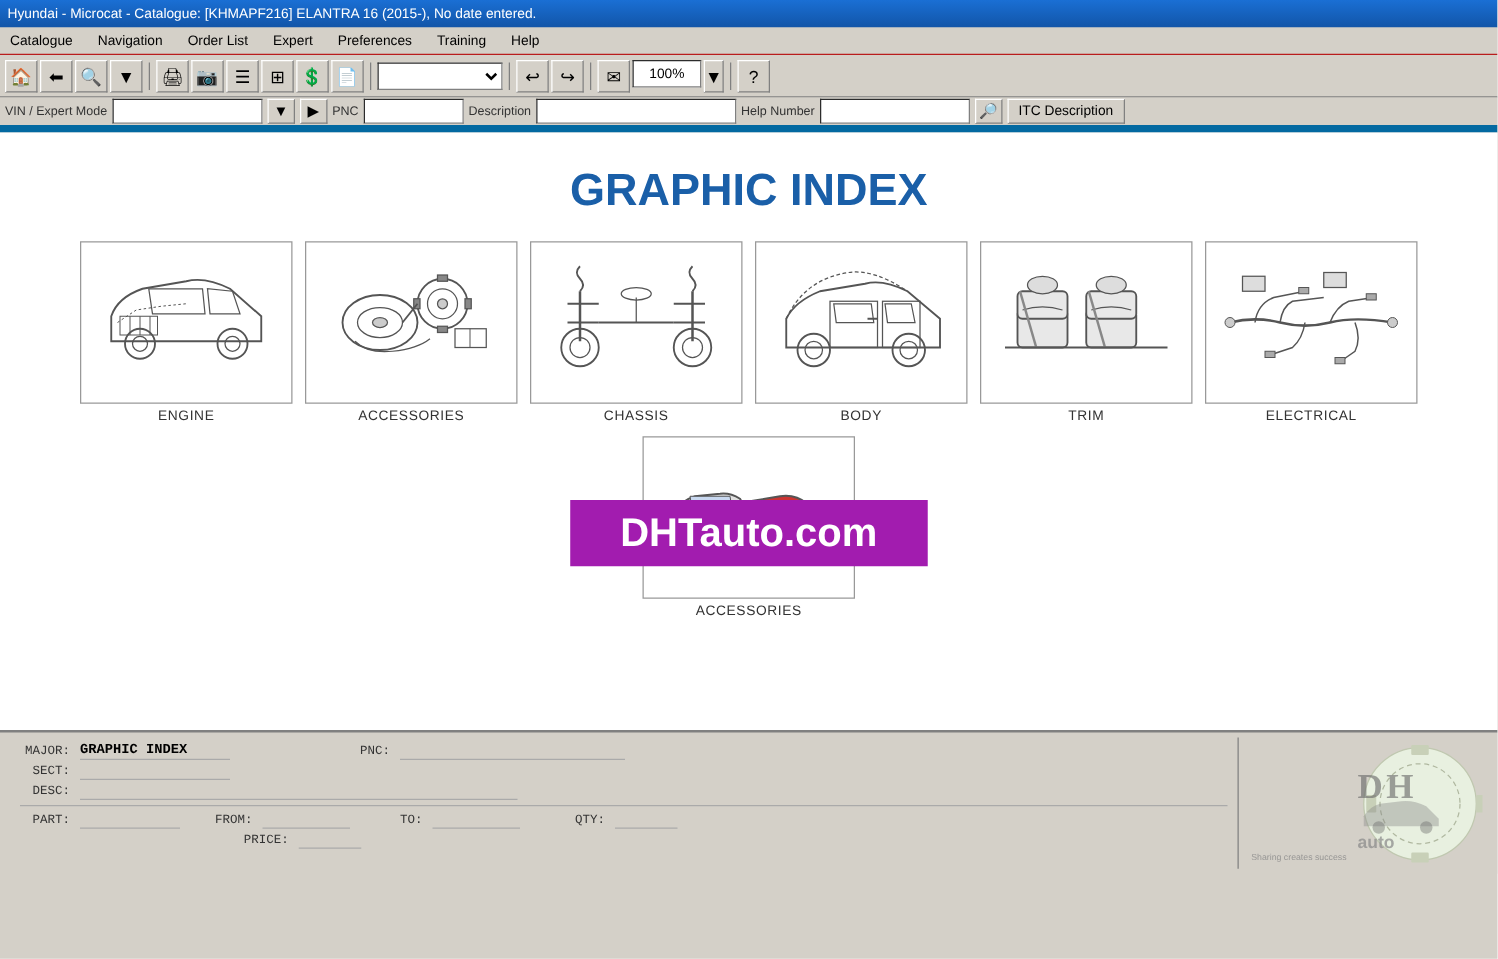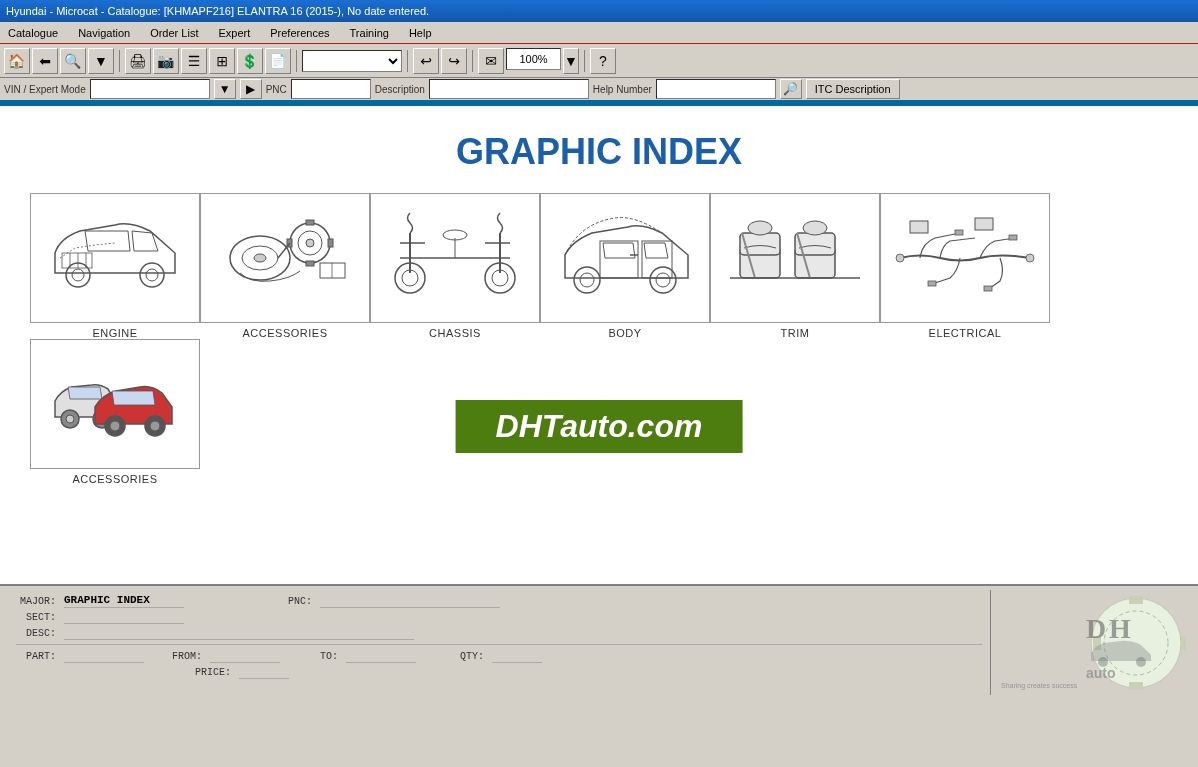--- a/index.html
+++ b/index.html
@@ -132,20 +132,22 @@
       font-size: 36px;
       font-weight: bold;
       color: #1a5fa8;
       padding: 15px 0 20px 0;
       font-family: Arial, sans-serif;
     }
 
     .grid-container {
       display: flex;
       flex-wrap: wrap;
+      justify-content: center;
+      gap: 10px;
       padding: 0 20px;
     }
 
     .grid-item {
       display: flex;
       flex-direction: column;
       align-items: center;
       cursor: pointer;
     }
 
@@ -170,25 +172,24 @@
 
     
     .car-svg { width: 150px; height: 110px; }
 
     
     .watermark-overlay {
       position: absolute;
       top: 400px;
       left: 50%;
       transform: translateX(-50%);
-      background: #4d7c0f;
+      background: #a21caf;
       padding: 8px 40px;
       z-index: 10;
       pointer-events: none;
-      font-style: italic;
     }
     .watermark-text {
       font-size: 32px;
       font-weight: bold;
       color: white;
       font-family: Arial, sans-serif;
     }
 
     
     .status-bar {

